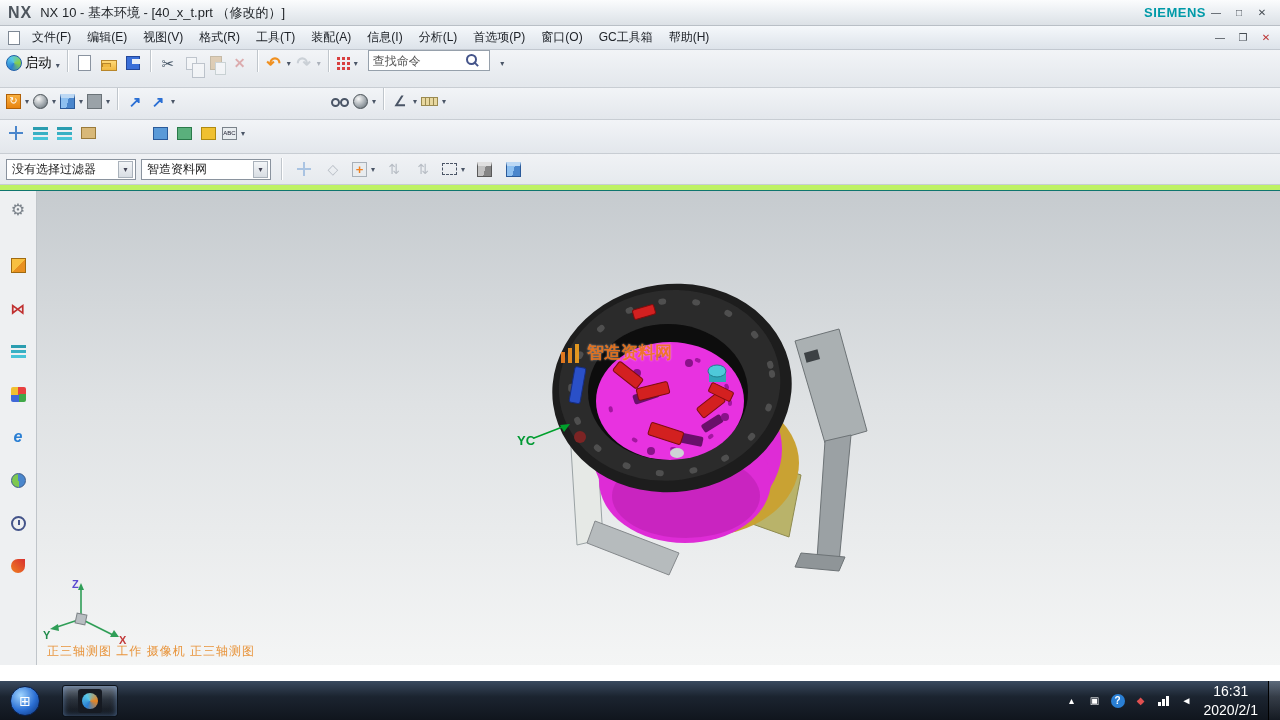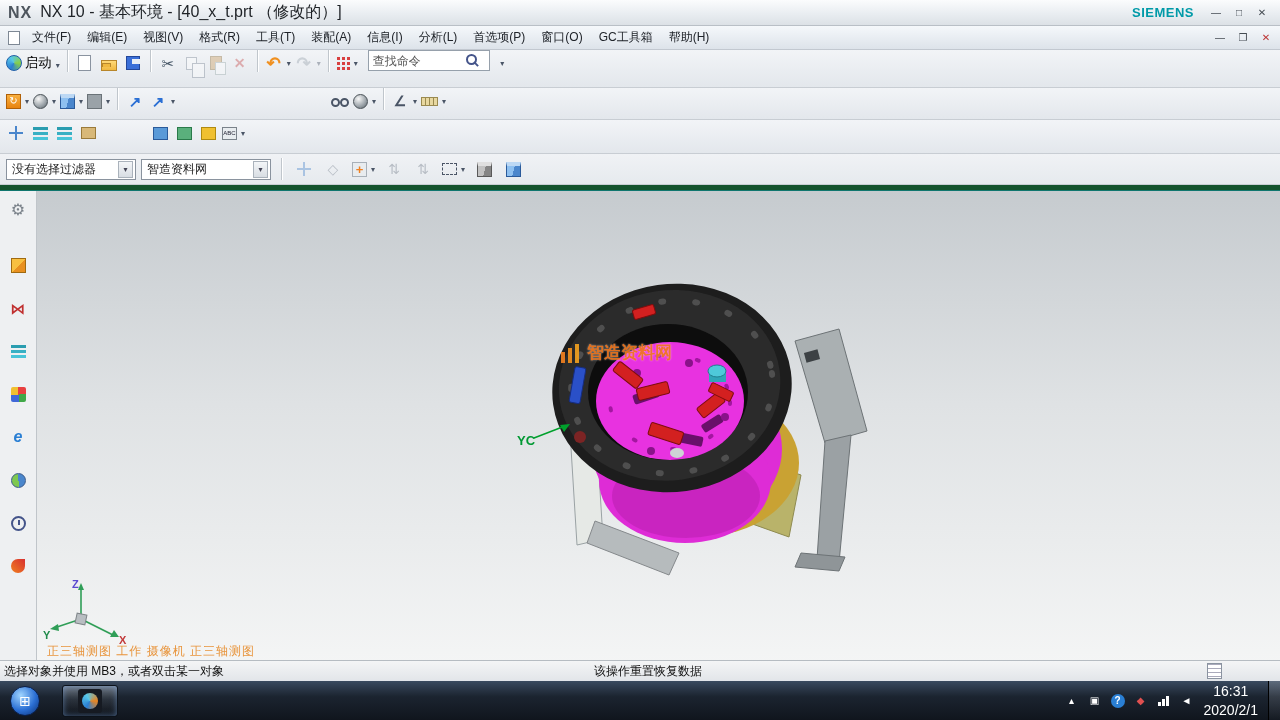--- a/index.html
+++ b/index.html
@@ -1,25 +1,25 @@
 <!DOCTYPE html>
 <html><head>
 <meta charset="utf-8">
 <style>
 *{box-sizing:border-box;margin:0;padding:0}
 html,body{width:1280px;height:720px;overflow:hidden}
 body{font-family:"Liberation Sans","DejaVu Sans",sans-serif;font-size:12px;color:#1a1a1a}
-#app{position:relative;width:1280px;height:513px;background:#14532d}
+#app{position:relative;width:1280px;height:513px;background:#bef264}
 .band{position:absolute;left:0;right:0}
 
 
 #titlebar{top:0;height:26px;background:linear-gradient(#fbfcfd,#e9edf1 55%,#dce1e6);border-bottom:1px solid #b9bfc6;display:flex;align-items:center;padding:0 8px;gap:8px}
 .nx-logo{font-weight:bold;font-size:16px;color:#4e565e;letter-spacing:1px}
-.win-title{font-size:16px;color:#1e2226}
-.tb-right{margin-left:auto;display:flex;align-items:center;gap:12px}
+.win-title{font-size:13px;color:#1e2226}
+.tb-right{margin-left:auto;display:flex;align-items:center;}
 .siemens{color:#009aa8;font-weight:bold;font-size:13px;letter-spacing:.5px}
 .winbtns{display:flex;gap:3px}
 .wb{width:20px;height:15px;display:flex;align-items:center;justify-content:center;color:#444b52;font-size:10px;line-height:1}
 .wb.red{color:#b33}
 
 
 #menubar{top:26px;height:24px;background:linear-gradient(#f5f8fb,#dde3ea);border-bottom:1px solid #c2c8d0;display:flex;align-items:center;padding:0 4px}
 .doc-ic{width:12px;height:14px;background:#fff;border:1px solid #7e8894;margin:0 4px}
 .mi{padding:3px 8px;color:#20242a;white-space:nowrap}
 #menubar .winbtns{margin-left:auto}
@@ -435,25 +435,20 @@
         <rect x="33" y="37" width="10" height="10" fill="#b9bec2" stroke="#7e8488" transform="rotate(12 38 42)"></rect>
         <text x="29" y="11" font-size="11" font-weight="bold" fill="#5a4ad0">Z</text>
         <text x="0" y="62" font-size="11" font-weight="bold" fill="#1f8a4a">Y</text>
         <text x="76" y="67" font-size="11" font-weight="bold" fill="#c23a3a">X</text>
       </svg>
 
       <div class="view-caption">正三轴测图 工作 摄像机 正三轴测图</div>
     </div>
   </div>
 
-  <div id="statusbar" class="band">
-    <span>选择对象并使用 MB3，或者双击某一对象</span>
-    <span class="status-center">该操作重置恢复数据</span>
-    <span class="status-note"></span>
-  </div>
 
   <div id="taskbar" class="band">
     <span class="start-orb"></span>
     <span class="task-app">
         <span class="appic">
           <i></i>
         </span>
       </span>
     <span class="tb-spacer"></span>
     <span class="tray">

